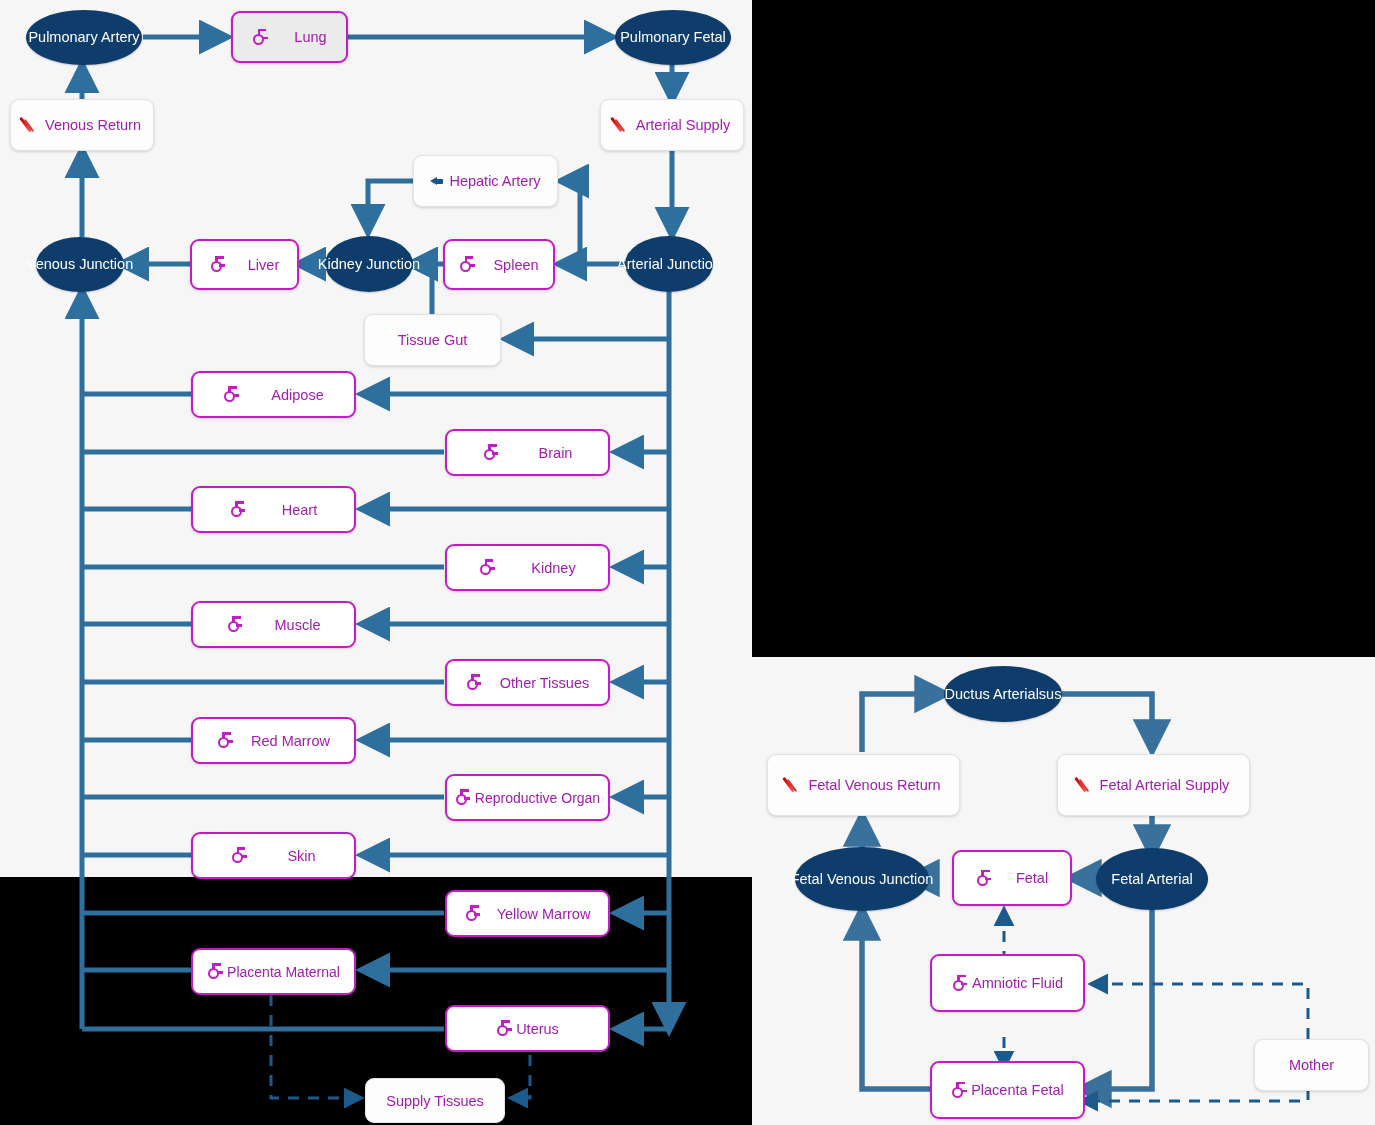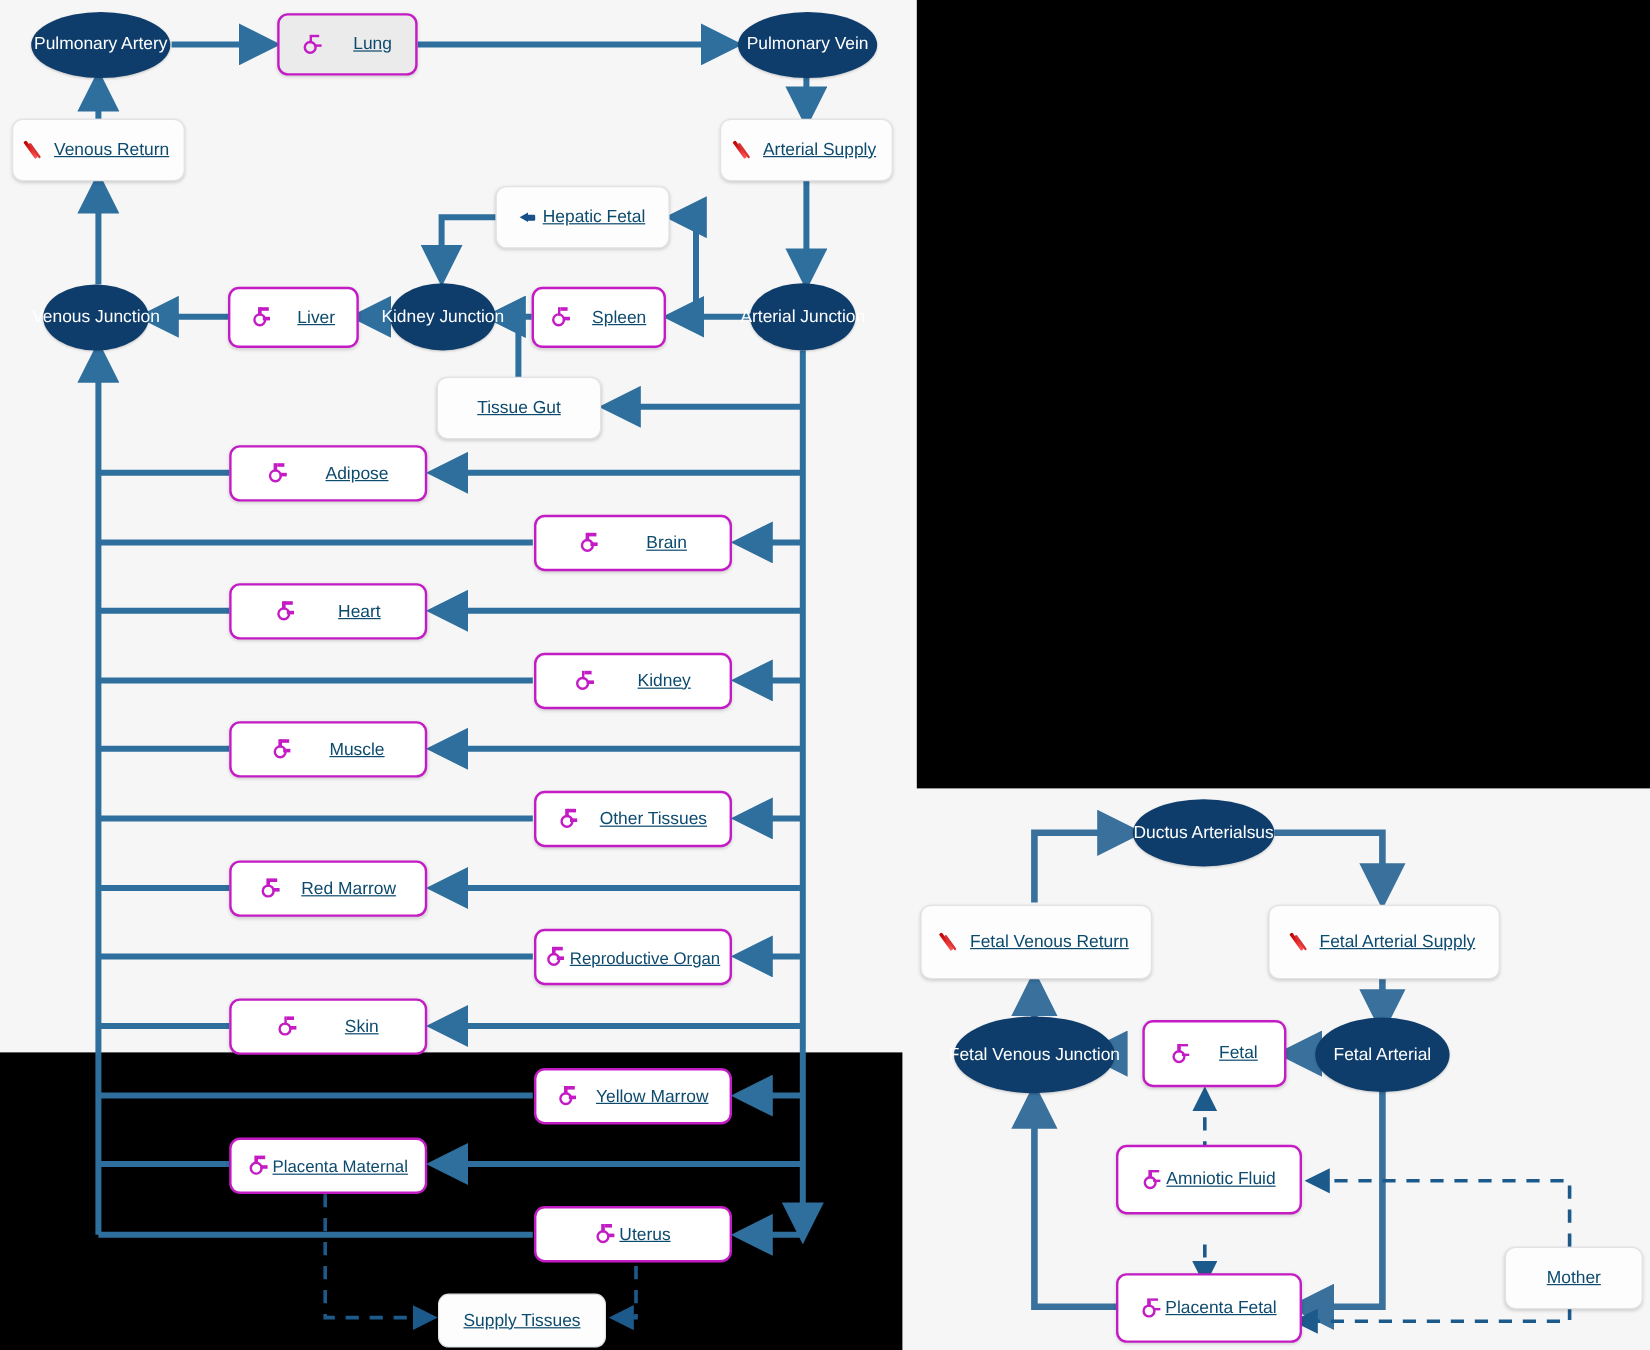--- a/index.html
+++ b/index.html
@@ -4,44 +4,43 @@
 <style>
   html,body{margin:0;padding:0;}
   body{
     width:1375px;height:1125px;
     background:#000;
     font-family:"Liberation Sans","DejaVu Sans",sans-serif;
     overflow:hidden;
     position:relative;
   }
   .panel{position:absolute;background:#f6f6f7;}
-  #maternal-panel{left:0;top:0;width:752px;height:877px;padding-left:12px;}
+  #maternal-panel{left:0;top:0;width:752px;height:877px;}
   #fetal-panel{left:752px;top:657px;width:623px;height:468px;}
   #black-region{position:absolute;left:752px;top:0;width:623px;height:657px;background:#000;}
 
   svg.edges{position:absolute;left:0;top:0;overflow:visible;pointer-events:none;}
 
   .node{position:absolute;box-sizing:border-box;display:flex;align-items:center;
         justify-content:center;}
 
   
   .ell{
     background:#0e3d6b;border-radius:50%;color:#fff;
     font-size:14.5px;line-height:1.12;text-align:center;
     box-shadow:0 1px 2px rgba(0,0,0,.18);
   }
   .ell .lbl{padding:0 4px;}
 
   
   .box{
     background:#fff;border-radius:9px;
     box-shadow:0 1px 3px rgba(0,0,0,.16);
-    font-size:14.5px;color:#0c4a6e;
+    font-size:14.5px;color:#a21caf;
     padding:0 8px;
-    text-decoration:underline;
   }
   .box.plain{border:1px solid #e3e3e6;background:#fdfdfd;}
   .box.organ{border:2.4px solid #c41cc4;}
   .box.lungbox{border:2.4px solid #c41cc4;background:#ebebeb;}
 
   .row{display:flex;align-items:center;width:100%;justify-content:center;gap:4px;}
 
   
   .ico{flex:0 0 auto;display:inline-block;}
 
@@ -173,21 +172,21 @@
         <i class="ring"></i>
           <i class="stem"></i>
           <i class="tip"></i>
           <i class="bar"></i>
       </span>
       <span class="lbl" style="margin-left:22px;">Lung</span>
     </div>
   </div>
 
   <div class="node ell" style="left:615px;top:10px;width:116px;height:55px;">
-    <span class="lbl">Pulmonary Vein</span>
+    <span class="lbl">Pulmonary Fetal</span>
   </div>
 
   <div class="node box plain" style="left:10px;top:99px;width:144px;height:52px;">
     <div class="row">
       <span class="ico ico-slash">
           <i></i>
           <i class="b"></i>
         </span>
       <span class="lbl">Venous Return</span>
     </div>
@@ -202,21 +201,21 @@
       <span class="lbl">Arterial Supply</span>
     </div>
   </div>
 
   <div class="node box plain" style="left:413px;top:155px;width:145px;height:52px;">
     <div class="row">
       <span class="ico ico-arrow">
           <i></i>
           <i class="t"></i>
         </span>
-      <span class="lbl">Hepatic Fetal</span>
+      <span class="lbl">Hepatic Artery</span>
     </div>
   </div>
 
   <div class="node ell" style="left:36px;top:237px;width:88px;height:55px;">
     <span class="lbl">Venous Junction</span>
   </div>
 
   <div class="node box organ" style="left:190px;top:239px;width:109px;height:51px;">
     <div class="row">
       <span class="ico ico-organ">

